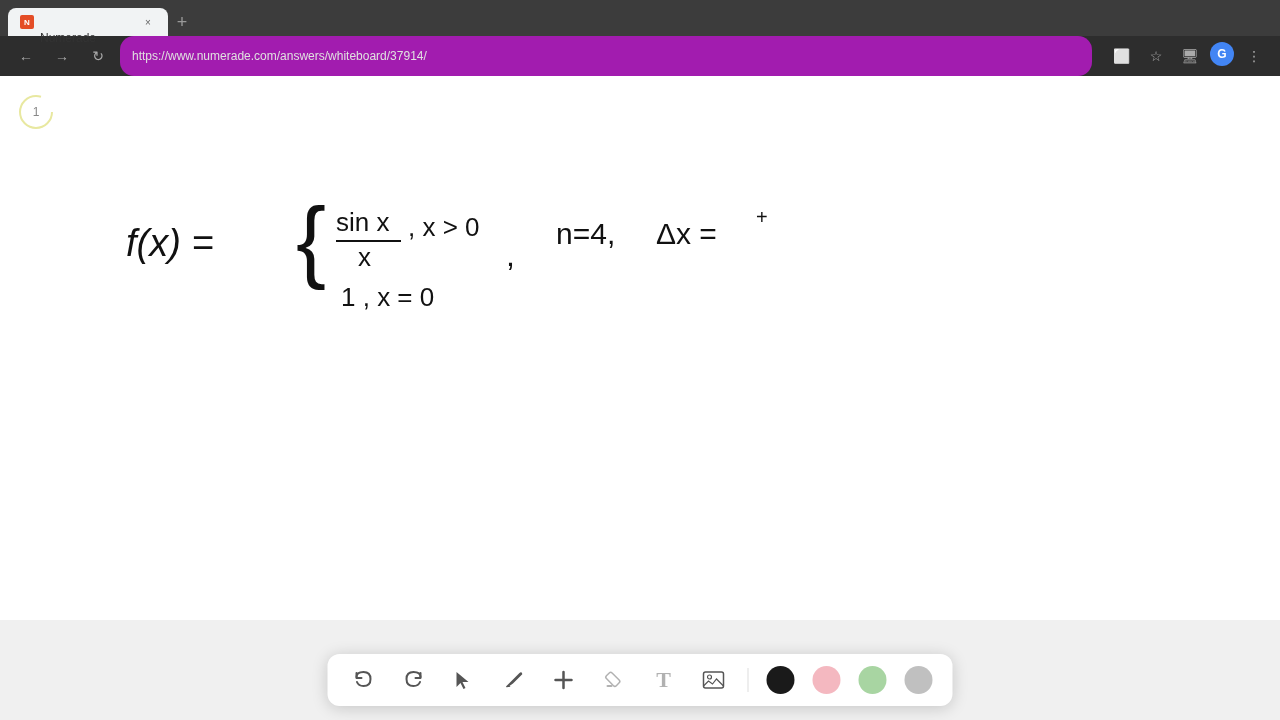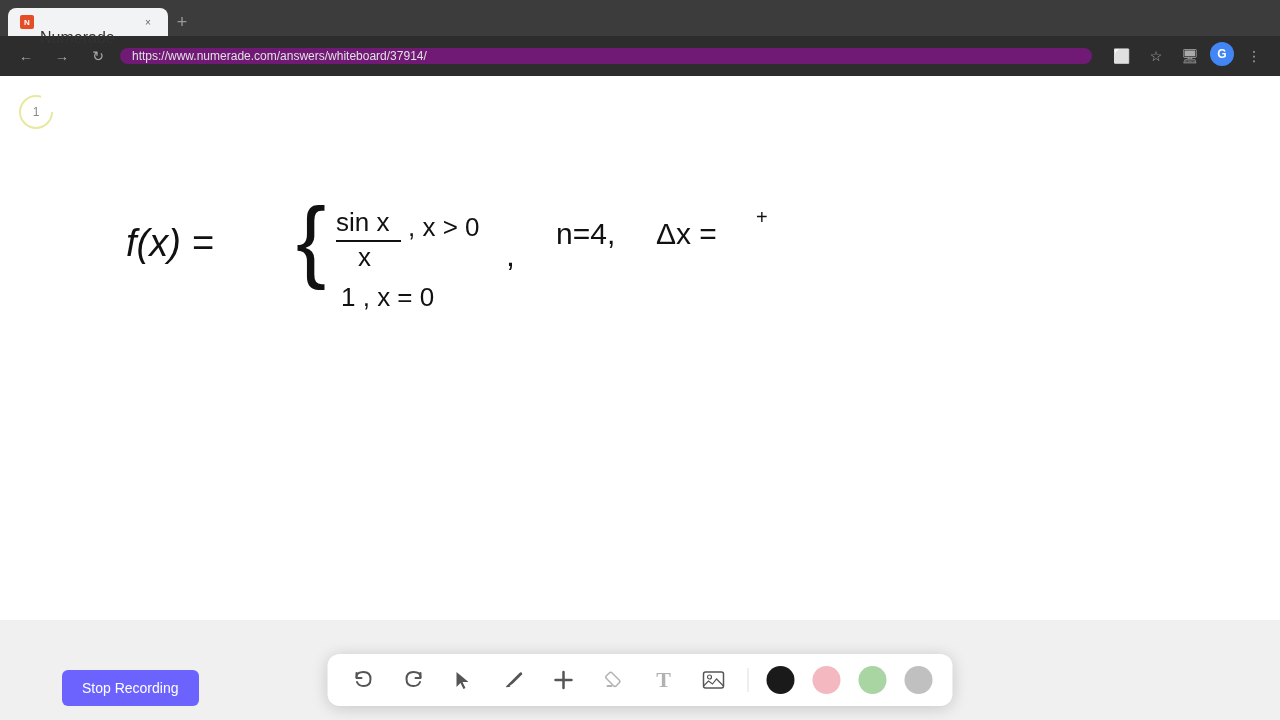--- a/index.html
+++ b/index.html
@@ -46,21 +46,21 @@
       display: flex;
       align-items: center;
       justify-content: center;
       color: white;
       font-size: 8px;
       font-weight: bold;
     }
 
     .tab-title {
       flex: 1;
-      font-size: 16px;
+      font-size: 12px;
       color: #333;
       margin-top: 32px;
     }
 
     .tab-close {
       width: 16px;
       height: 16px;
       border-radius: 50%;
       display: flex;
       align-items: center;
@@ -97,22 +97,22 @@
       align-items: center;
       justify-content: center;
       color: #aaa;
       font-size: 14px;
       cursor: pointer;
       border-radius: 50%;
     }
 
     .url-bar {
       flex: 1;
-      height: 16px;
-      background: #701a75;
+      height: 40px;
+      background: #a21caf;
       border-radius: 14px;
       display: flex;
       align-items: center;
       padding: 0 12px;
       font-size: 12px;
       color: #e0e0e0;
     }
 
     .browser-actions {
       display: flex;
@@ -316,21 +316,20 @@
 
         <text x="560" y="68" font-family="'Segoe Script', cursive, sans-serif" font-size="30" fill="#111">Δx =</text>
 
         <text x="660" y="48" font-family="'Segoe Script', cursive, sans-serif" font-size="20" fill="#111">+</text>
       </svg>
     </div>
   </div>
 
   <div class="bottom-area">
 
-    <button class="stop-recording-btn">Stop Recording</button>
 
     <div class="toolbar">
 
       <button class="tool-btn" title="Undo">
         <svg width="22" height="22" viewBox="0 0 22 22" fill="none">
           <path d="M4 8 Q4 3 11 3 Q18 3 18 10 Q18 17 11 17 Q6 17 4.5 13" stroke="#555" stroke-width="2" fill="none" stroke-linecap="round"></path>
           <polyline points="4,4 4,9 9,9" stroke="#555" stroke-width="2" fill="none" stroke-linecap="round" stroke-linejoin="round"></polyline>
         </svg>
       </button>
 

